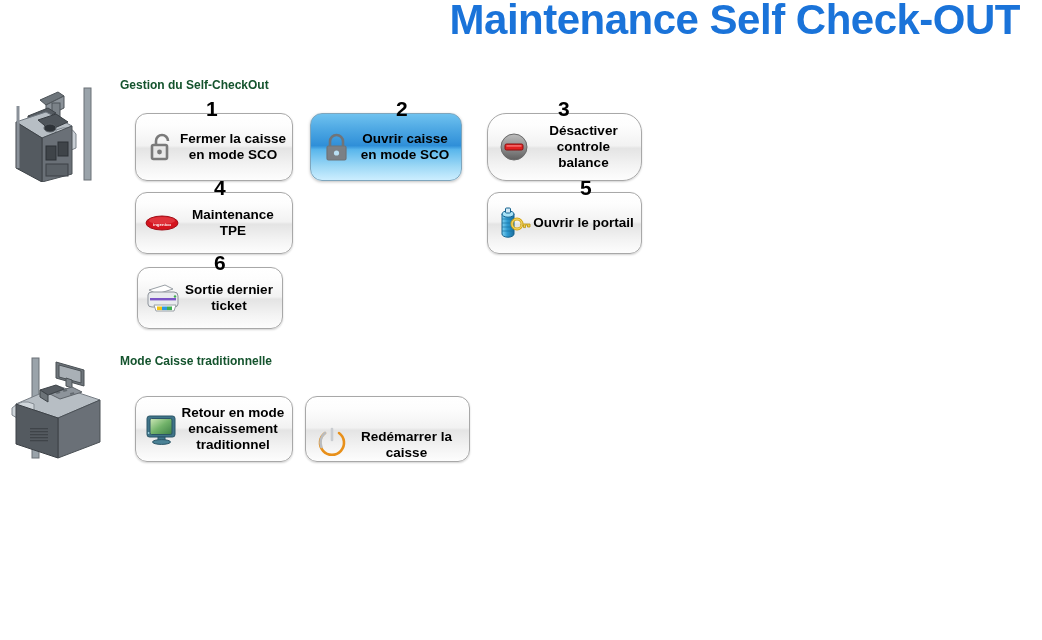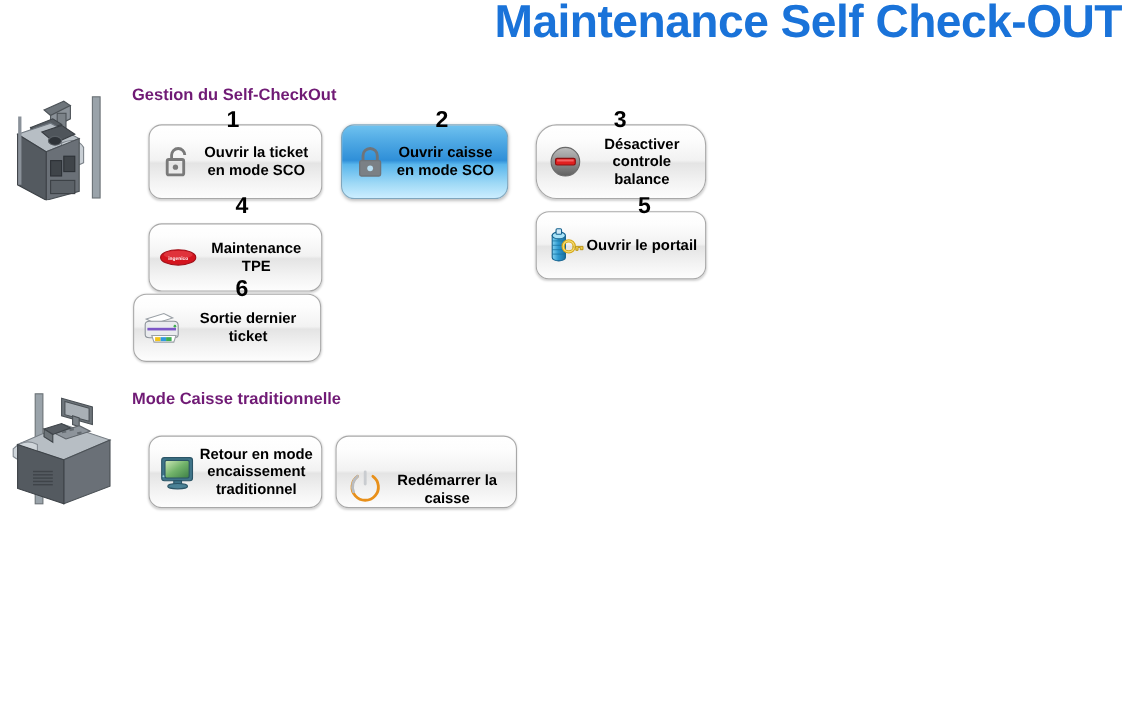--- a/index.html
+++ b/index.html
@@ -25,23 +25,23 @@
     font-size: 42px;
     font-weight: bold;
     color: #1a73d9;
     letter-spacing: -0.5px;
     white-space: nowrap;
   }
 
   
   .section-title {
     position: absolute;
-    font-size: 15px;
+    font-size: 12px;
     font-weight: bold;
-    color: #701a75;
+    color: #14532d;
     white-space: nowrap;
   }
   #sec-sco-title { left: 120px; top: 78px; }
   #sec-trad-title { left: 120px; top: 354px; }
 
   
   .illustration {
     position: absolute;
   }
   #illu-sco { left: 12px; top: 86px; }
@@ -102,23 +102,23 @@
     font-size: 21px;
     font-weight: bold;
     color: #000000;
     line-height: 21px;
   }
 
   
   #btn-open-sco   { left: 135px; top: 113px; width: 158px; height: 68px; }
   #btn-close-sco  { left: 310px; top: 113px; width: 152px; height: 68px; }
   #btn-scale      { left: 487px; top: 113px; width: 155px; height: 68px; border-radius: 19px; }
-  #btn-tpe        { left: 135px; top: 192px; width: 158px; height: 62px; margin-top: 11px; }
+  #btn-tpe        { left: 135px; top: 192px; width: 158px; height: 62px; }
   #btn-portal     { left: 487px; top: 192px; width: 155px; height: 62px; }
-  #btn-ticket     { left: 121px; top: 267px; width: 171px; height: 62px; justify-content: center; }
+  #btn-ticket     { left: 137px; top: 267px; width: 146px; height: 62px; justify-content: center; }
   #btn-return     { left: 135px; top: 396px; width: 158px; height: 66px; }
   #btn-restart    { left: 305px; top: 396px; width: 165px; height: 66px; align-items: flex-end; }
 
   #num-1 { left: 206px; top: 98px; }
   #num-2 { left: 396px; top: 98px; }
   #num-3 { left: 558px; top: 98px; }
   #num-4 { left: 214px; top: 177px; }
   #num-5 { left: 580px; top: 177px; }
   #num-6 { left: 214px; top: 252px; }
 </style>
@@ -162,21 +162,21 @@
 </div>
 
 <div class="btn" id="btn-open-sco">
   <span class="btn-icon">
     <svg width="26" height="30" viewBox="0 0 26 30">
       <path d="M7 13 V9 a6 6 0 0 1 12 0" fill="none" stroke="#7a7a7a" stroke-width="2.6"></path>
       <rect x="3" y="13" width="15" height="14" rx="1.5" fill="none" stroke="#7a7a7a" stroke-width="2.6"></rect>
       <circle cx="10.5" cy="20" r="2.4" fill="#7a7a7a"></circle>
     </svg>
   </span>
-  <span class="btn-label">Ouvrir la ticket
+  <span class="btn-label">Fermer la caisse
 en mode SCO</span>
 </div>
 <div class="btn-number" id="num-1">1</div>
 
 <div class="btn active" id="btn-close-sco">
   <span class="btn-icon">
     <svg width="26" height="30" viewBox="0 0 26 30">
       <path d="M6 14 V9.5 a6.5 6.5 0 0 1 13 0 V14" fill="none" stroke="#6f7479" stroke-width="2.6"></path>
       <rect x="3" y="14" width="19" height="14" rx="1.5" fill="#7b8085" stroke="#6f7479" stroke-width="1.2"></rect>
       <circle cx="12.5" cy="21" r="2.6" fill="#b9dff3"></circle>

